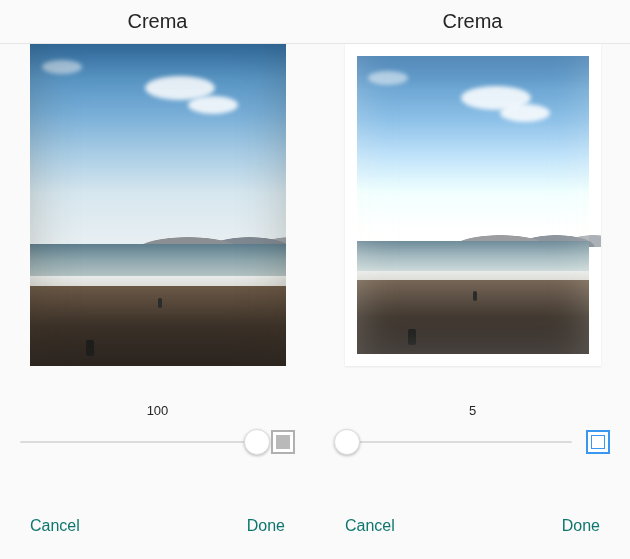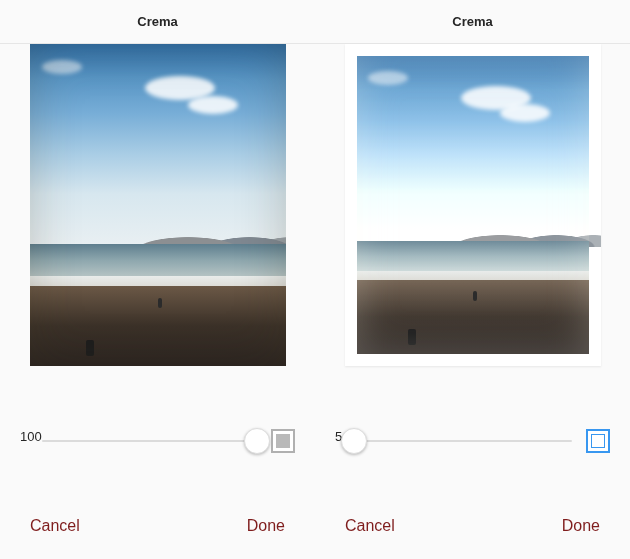--- a/index.html
+++ b/index.html
@@ -1,19 +1,19 @@
 <!DOCTYPE html>
 <html><head>
 <meta charset="utf-8">
 <style>
   * { box-sizing: border-box; margin: 0; padding: 0; }
   html, body { width: 630px; height: 559px; font-family: -apple-system, "Helvetica Neue", Arial, sans-serif; background: #fafafa; color: #262626; }
   .wrap { display: flex; width: 100%; height: 100%; }
   .pane { width: 50%; height: 100%; display: flex; flex-direction: column; }
-  .header { height: 44px; display: flex; align-items: center; justify-content: center; border-bottom: 1px solid #e6e6e6; font-size: 13px; font-weight: 700; }
+  .header { height: 44px; display: flex; align-items: center; justify-content: center; border-bottom: 1px solid #e6e6e6; font-size: 20px; font-weight: 400; }
   .canvas { flex: 0 0 auto; height: 345px; display: flex; align-items: flex-start; justify-content: center; padding-top: 0; }
   .photo { width: 256px; height: 322px; position: relative; overflow: hidden; box-shadow: 0 0 0 0 rgba(0,0,0,0); }
   .photo.border { width: 256px; height: 322px; padding: 12px; background: #fff; box-shadow: 0 1px 2px rgba(0,0,0,.08); }
   .scene { position: absolute; inset: 0; }
   .photo.border .scene { inset: 12px; }
   
   .sky { position: absolute; left:0; right:0; top:0; height:62%;
          background: linear-gradient(to bottom, #2f6fa8 0%, #5a97c6 18%, #78aed7 35%, #a9cde5 55%, #d7e7ef 75%, #e8eff2 100%); }
   .cloud { position:absolute; background: rgba(255,255,255,.85); border-radius: 50%; filter: blur(2px); }
   .c1 { top:10%; left:45%; width:70px; height:24px; }
@@ -31,33 +31,33 @@
            background: linear-gradient(to bottom, #6b5846 0%, #3b3128 50%, #2a2320 100%); }
   .person { position:absolute; top:79%; left:50%; width:4px; height:10px; background:#2b2b2b; border-radius:2px; }
   .runner { position:absolute; bottom:3%; left:22%; width:8px; height:16px; background:#1d1d1d; border-radius:2px; }
   .vignette { position:absolute; inset:0; box-shadow: inset 0 0 50px rgba(60,50,30,.25); pointer-events:none; }
   .washed .sky   { filter: brightness(1.12) saturate(.85); }
   .washed .sea   { filter: brightness(1.12) saturate(.80); }
   .washed .beach { filter: brightness(1.15) saturate(.75); }
   .washed .ridge { filter: brightness(1.1)  saturate(.8);  }
   .washed .vignette { box-shadow: inset 0 0 40px rgba(255,250,240,.25); }
 
-  .controls { height: 90px; padding: 14px 20px 0 20px; display:flex; flex-direction:row; align-items:center; }
+  .controls { height: 90px; padding: 14px 20px 0 20px; display:flex; flex-direction:column; align-items:center; }
   .slider-value { font-size: 13px; color:#262626; margin-bottom:10px; }
   .slider-row { width:100%; display:flex; align-items:center; gap:14px; }
   .slider { position:relative; flex:1; height:28px; }
   .track { position:absolute; left:0; right:0; top:50%; height:2px; background:#dbdbdb; transform:translateY(-50%); border-radius:1px; }
   .thumb { position:absolute; top:50%; width:26px; height:26px; border-radius:50%; background:#fff; border:1px solid #ddd; box-shadow:0 1px 3px rgba(0,0,0,.25); transform:translate(-50%,-50%); }
   .frame-toggle { width:24px; height:24px; border:2px solid #b0b0b0; background:#fff; display:inline-block; flex:0 0 auto; position:relative; }
   .frame-toggle.active { border-color:#3897f0; }
   .frame-toggle.active::after { content:""; position:absolute; inset:3px; border:1px solid #3897f0; }
   .frame-toggle:not(.active)::after { content:""; position:absolute; inset:3px; background:#b9b9b9; }
 
   .footer { margin-top:auto; height:60px; display:flex; align-items:center; justify-content:space-between; padding:0 30px 6px 30px; }
-  .btn { font-size:16px; background:none; border:none; cursor:pointer; color:#7f1d1d; }
+  .btn { font-size:16px; background:none; border:none; cursor:pointer; color:#0f766e; }
   .btn.primary { font-weight:400; }
 </style>
 </head>
 <body>
 
 <div class="wrap">
 
   <div class="pane">
     <div class="header">Crema</div>
     <div class="canvas">

